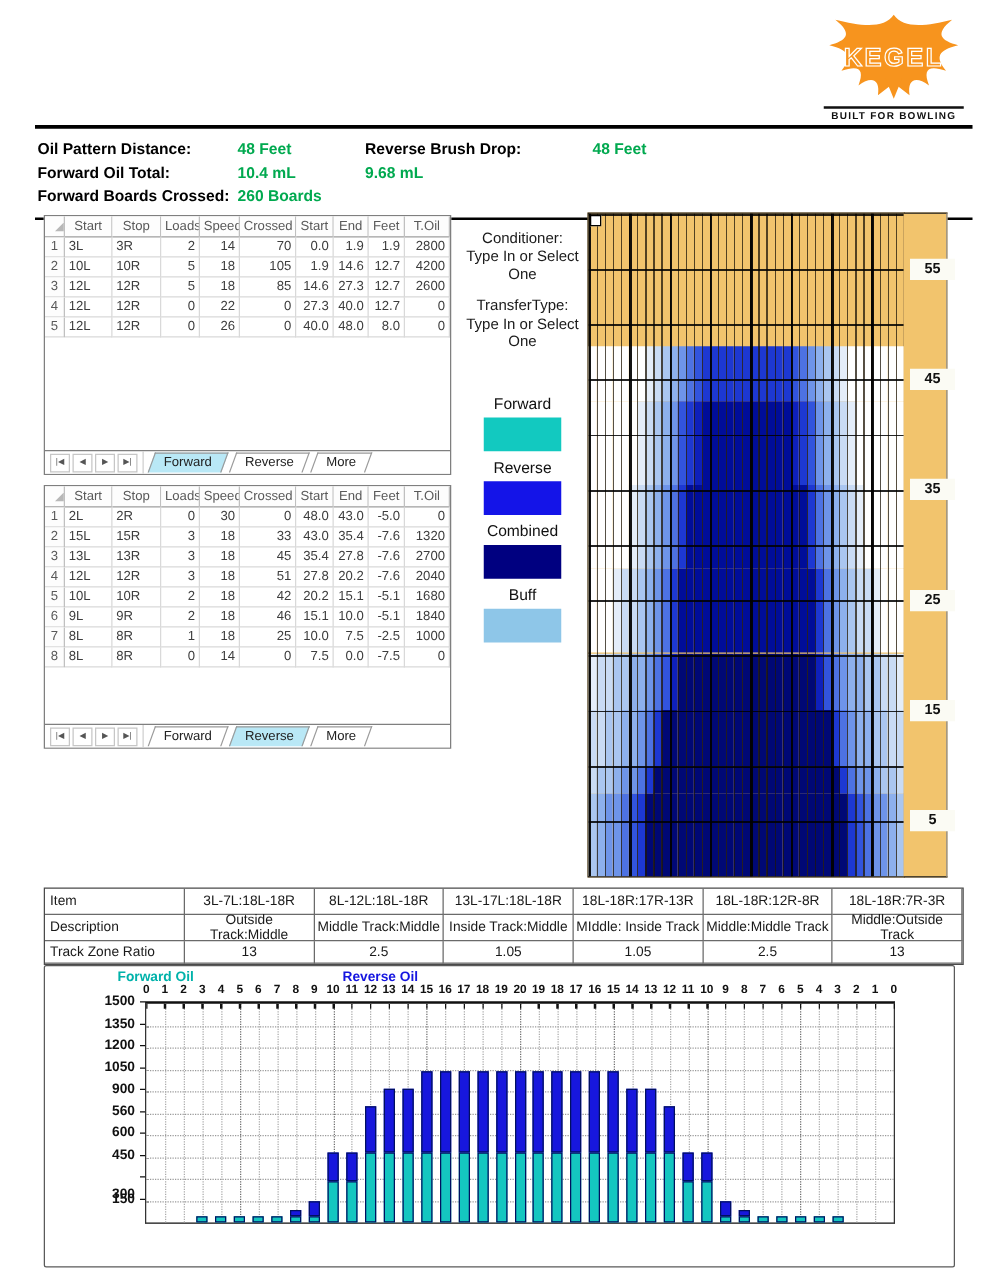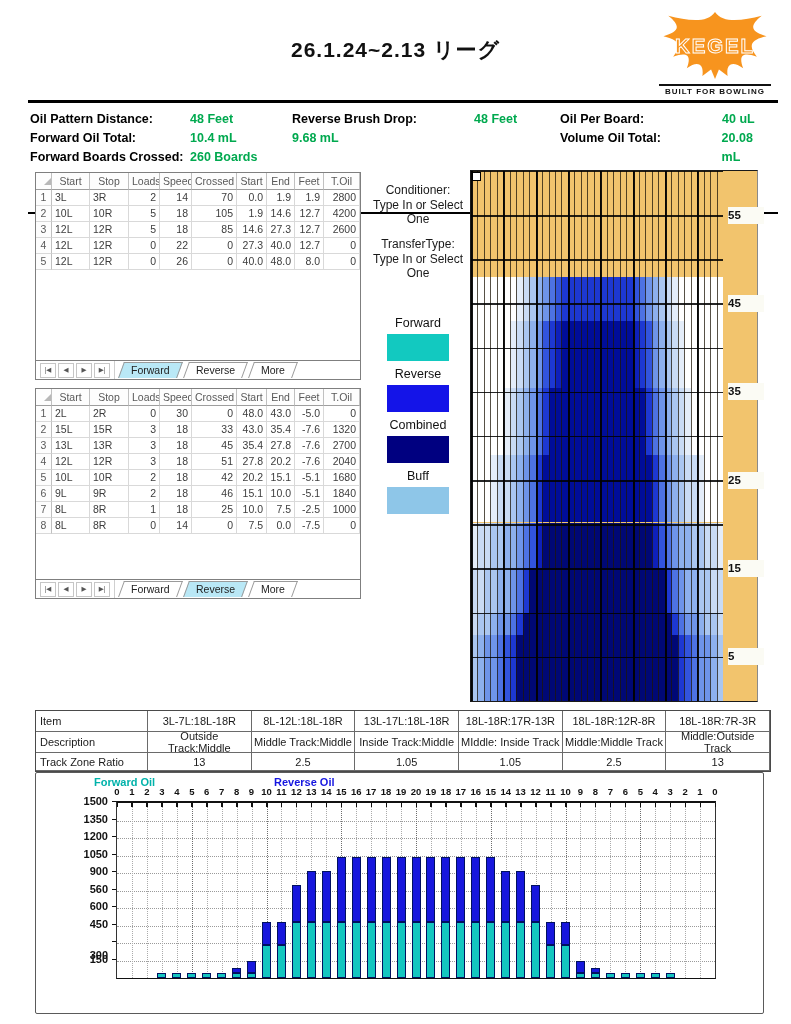--- a/index.html
+++ b/index.html
@@ -61,21 +61,21 @@
      background-image:
        repeating-linear-gradient(to right, rgba(0,0,0,0.92) 0px, rgba(0,0,0,0.92) 2px, transparent 2px, transparent 32.31px),
        repeating-linear-gradient(to right, rgba(30,22,8,0.75) 0px, rgba(30,22,8,0.75) 1px, transparent 1px, transparent 6.4615px);}
   .lane-hlines{position:absolute;left:0;top:0;width:100%;height:100%;
      background-image:repeating-linear-gradient(to bottom, rgba(0,0,0,0.85) 0px, rgba(0,0,0,0.85) 1.4px, transparent 1.4px, transparent 44.166px);}
   .lane-corner-box{position:absolute;left:1px;top:1px;width:9px;height:9px;background:#fff;
      border:1.5px solid #000;box-sizing:border-box;}
   .lane-margin{position:absolute;left:253px;top:0;width:34px;height:530px;background:#f2c46d;
      border-top:1px solid #1a1a1a;border-bottom:1px solid #1a1a1a;border-right:1px solid #8a8a8a;}
   .dist-label{position:absolute;left:5px;width:36px;height:17px;background:#fbfbf4;
-     font-size:11.5px;font-weight:bold;line-height:17px;color:#111;}
+     text-align:center;font-size:11.5px;font-weight:bold;line-height:17px;color:#111;}
   
   .track{position:absolute;left:35px;top:710px;width:736px;border:1px solid #4a4a4a;
      font-size:11px;color:#1a1a1a;background:#fff;box-sizing:border-box;}
   .track-grid{display:grid;grid-template-columns:112px repeat(6,1fr);}
   .tcell{border-right:1px solid #6a6a6a;border-bottom:1px solid #6a6a6a;box-sizing:border-box;
      display:flex;align-items:center;justify-content:center;text-align:center;}
   .tcell.rowhdr{justify-content:flex-start;padding-left:4px;}
   .tcell.r0{height:21px}.tcell.r1{height:21px}.tcell.r2{height:18px}
   
   .chart{position:absolute;left:35px;top:772px;width:727px;height:240px;border:1px solid #5a5a5a;
@@ -91,21 +91,20 @@
   .xlabel{position:absolute;top:-17px;transform:translateX(-50%);font-size:9.5px;font-weight:bold;color:#111;}
   .ylabel{position:absolute;left:28px;width:44px;text-align:right;font-size:11px;font-weight:bold;color:#111;}
   .ytick{position:absolute;left:76px;width:4px;height:1px;background:#111;}
   .barseg{position:absolute;box-sizing:border-box;border:1px solid #001060;}
 </style>
 </head>
 <body>
 
 <div class="page">
 
-  <div class="title">26.1.24~2.13 リーグ</div>
 
   <div class="logo">
     <svg width="118" height="72" viewBox="0 0 120 74">
       <path d="M60,4 C52,16 32,13 12,8 C27,20 21,25 7,29 C24,33 26,39 17,50 C32,45 36,49 31,62 C42,54 49,57 47,70 L60,60 L73,70 C71,57 78,54 89,62 C84,49 88,45 103,50 C94,39 96,33 113,29 C99,25 93,20 108,8 C88,13 68,16 60,4 Z" fill="#f7941e"></path>
       <path d="M53,56 L60,73 L67,56 Z" fill="#f7941e"></path>
       <text x="60" y="46" text-anchor="middle" font-family="Liberation Sans, sans-serif" font-size="21" font-weight="bold" letter-spacing="2" fill="#f7941e" stroke="#ffffff" stroke-width="1">KEGEL</text>
     </svg>
     <div class="logo-tagline">BUILT FOR BOWLING</div>
   </div>
 
@@ -124,34 +123,20 @@
           <span class="stat-value" style="color: rgb(0, 169, 79);">260 Boards</span>
         </div>
       </div>
       <div class="stats-col c2">
         <div class="stat-row">
           <span class="stat-label">Reverse Brush Drop:</span>
           <span class="stat-value" style="color: rgb(0, 169, 79);">48 Feet</span>
         </div>
         <div class="stat-row">
           <span class="stat-value" style="color: rgb(0, 169, 79);">9.68 mL</span>
-        </div>
-      </div>
-      <div class="stats-col c3">
-        <div class="stat-row">
-          <span class="stat-label">Oil Per Board:</span>
-          <span class="stat-value" style="color: rgb(0, 169, 79);">40 uL</span>
-        </div>
-        <div class="stat-row">
-          <span class="stat-label">Volume Oil Total:</span>
-          <span class="stat-value" style="color: rgb(0, 169, 79);">20.08 mL</span>
-        </div>
-        <div class="stat-row">
-          <span class="stat-label">Total Boards Crossed:</span>
-          <span class="stat-value" style="color: rgb(0, 169, 79);">502 Boards</span>
         </div>
       </div>
     </div>
 
   <div class="sheet" id="sheet-forward">
       <div class="sheet-grid">
         <div class="scell hdr">
           <div class="corner-tri"></div>
         </div>
         <div class="scell hdr">Start</div>

